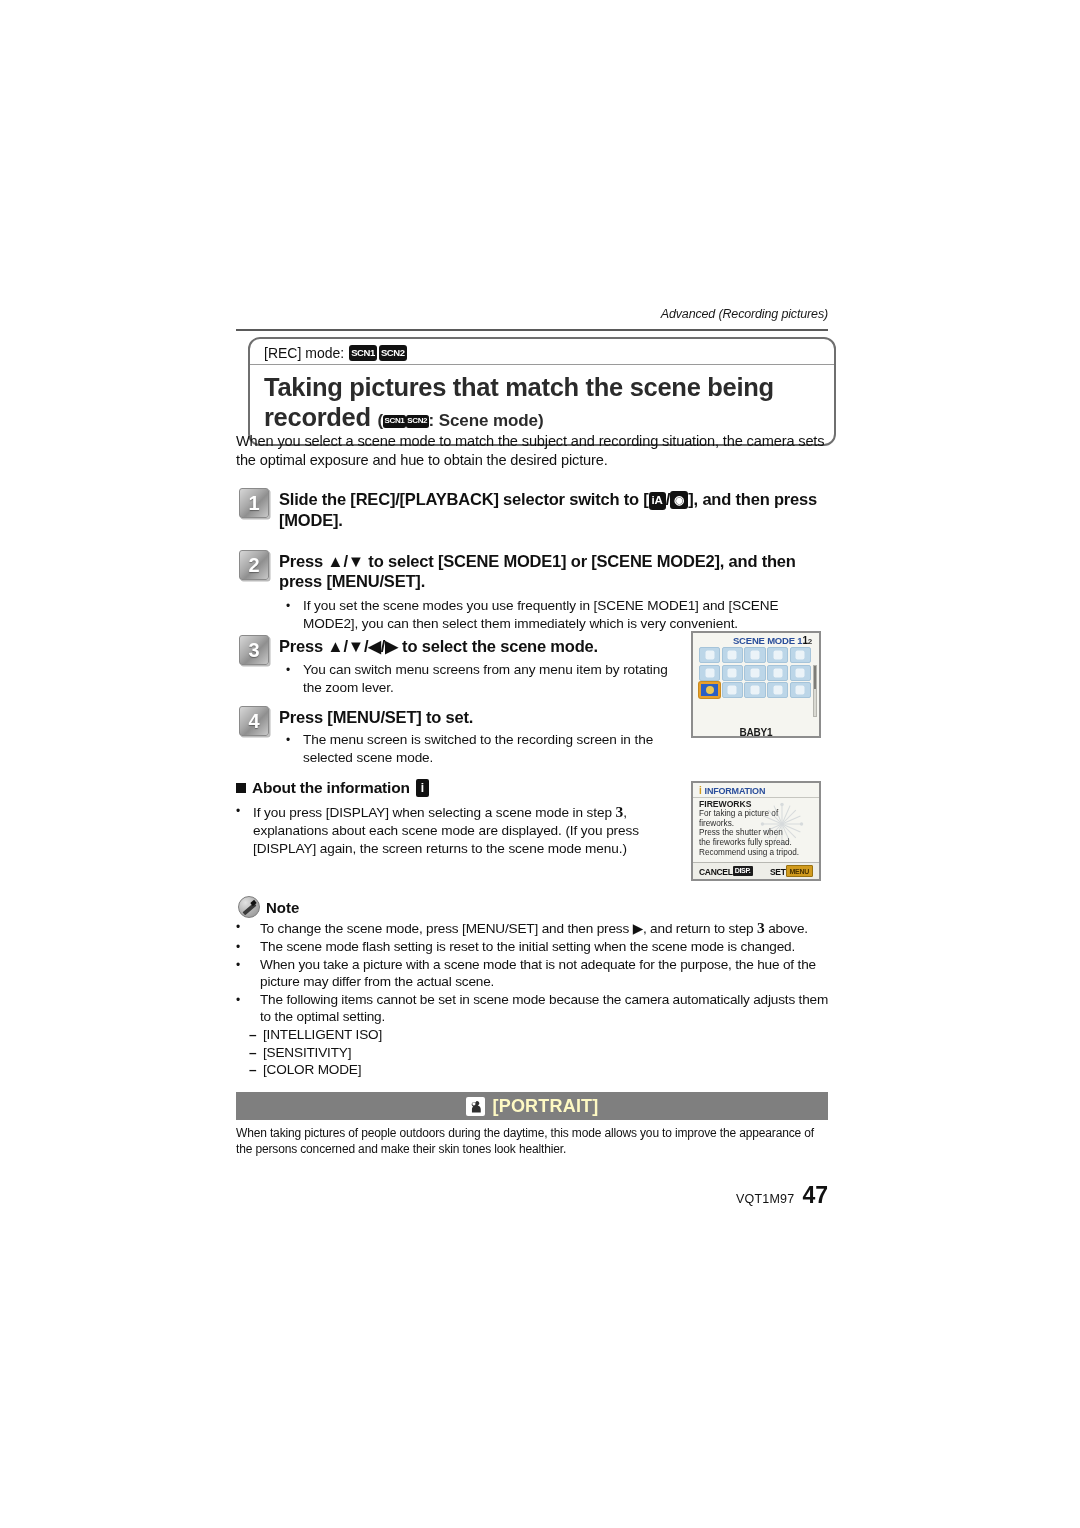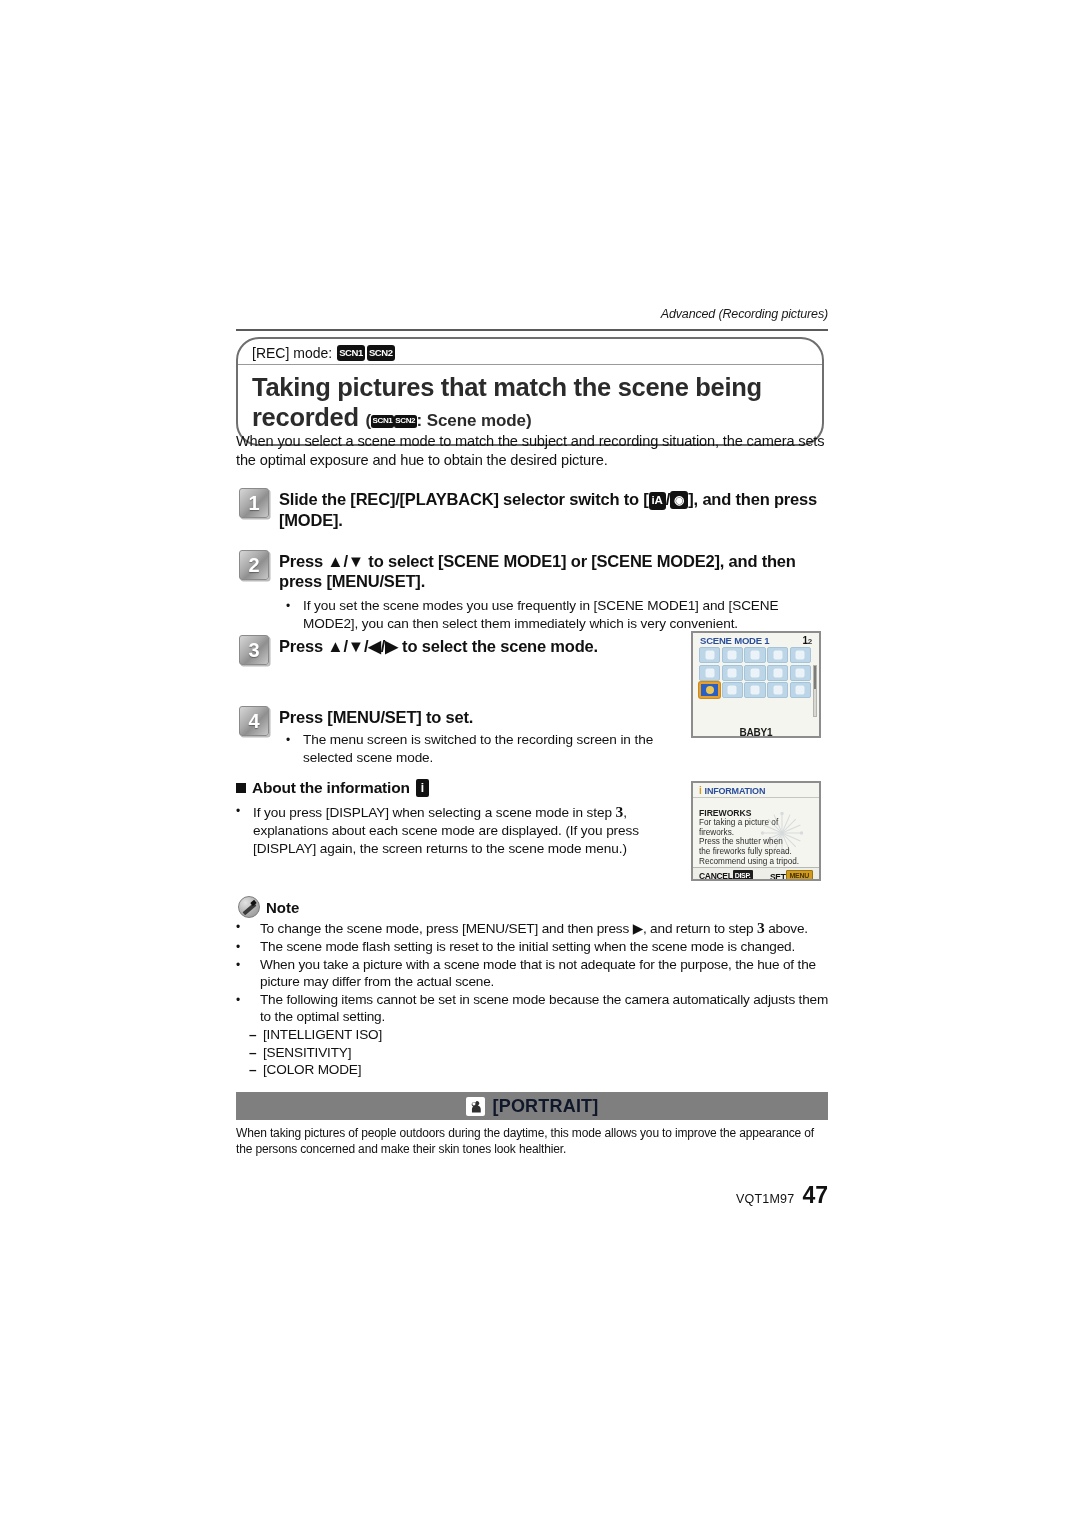--- a/index.html
+++ b/index.html
@@ -41,25 +41,25 @@
     left: 236px;
     top: 329px;
     width: 592px;
     height: 2px;
     background: #5a5a5a;
   }
 
   
   .title-box {
     position: absolute;
-    left: 236px;
+    left: 248px;
     top: 337px;
     width: 588px;
     border: 2px solid #6f6f6f;
-    border-radius: 23px;
+    border-radius: 12px;
     box-sizing: border-box;
     background: #fff;
   }
   .recmode-line {
     padding: 6px 0 3px 14px;
     font-size: 14px;
     color: #111;
     display: flex;
     align-items: center;
     gap: 2px;
@@ -218,21 +218,21 @@
     left: 691px;
     top: 631px;
     width: 130px;
     height: 107px;
     background: #f5f5f0;
     display: flex;
     flex-direction: column;
   }
   .lcd-topbar {
     display: flex;
-    justify-content: space-between;
+    justify-content: flex-end;
     align-items: center;
     padding: 2px 7px 1px 7px;
     font-size: 9.5px;
     font-weight: bold;
     color: #2a4e9b;
     letter-spacing: -0.2px;
   }
   .lcd-page-ind { font-size: 8px; color: #333; }
   .lcd-page-ind b { font-size: 10px; color: #111; }
 
@@ -374,21 +374,20 @@
     color: #d19b1e;
     font-weight: bold;
     font-size: 10px;
   }
   .info-body {
     padding: 1px 5px 0 6px;
     font-size: 8.2px;
     line-height: 1.18;
     color: #2d2d2d;
     position: relative;
-    margin-top: 9px;
   }
   .info-body .name {
     font-weight: bold;
     color: #1a1a1a;
     font-size: 8.6px;
   }
   .firework-ghost {
     position: absolute;
     left: 52%;
     top: 3px;
@@ -502,21 +501,21 @@
     top: 1092px;
     width: 592px;
     height: 28px;
     background: #7f7f7f;
     display: flex;
     align-items: center;
     justify-content: center;
     gap: 8px;
   }
   .mode-bar .label {
-    color: #0f172a;
+    color: #fef9c3;
     font-size: 18px;
     font-weight: bold;
     letter-spacing: 0.2px;
   }
   .mode-icon {
     width: 19px;
     height: 19px;
     background: #ffffff;
     border-radius: 2px;
     position: relative;
@@ -597,20 +596,26 @@
       <span class="dot"></span>
       <span class="btxt">If you set the scene modes you use frequently in [SCENE MODE1] and [SCENE MODE2], you can then select them immediately which is very convenient.</span>
     </div>
   </div>
 
   <div class="step" style="left:239px; top:635px; width:440px;">
     <div class="step-badge">3</div>
     <div class="step-text">Press ▲/▼/◀/▶ to select the scene mode.</div>
   </div>
 
+  <div class="bullets" style="left:286px; top:661px; width:390px;">
+    <div class="b">
+      <span class="dot"></span>
+      <span class="btxt">You can switch menu screens from any menu item by rotating the zoom lever.</span>
+    </div>
+  </div>
 
   <div class="step" style="left:239px; top:706px; width:440px;">
     <div class="step-badge">4</div>
     <div class="step-text">Press [MENU/SET] to set.</div>
   </div>
 
   <div class="bullets" style="left:286px; top:731px; width:390px;">
     <div class="b">
       <span class="dot"></span>
       <span class="btxt">The menu screen is switched to the recording screen in the selected scene mode.</span>

